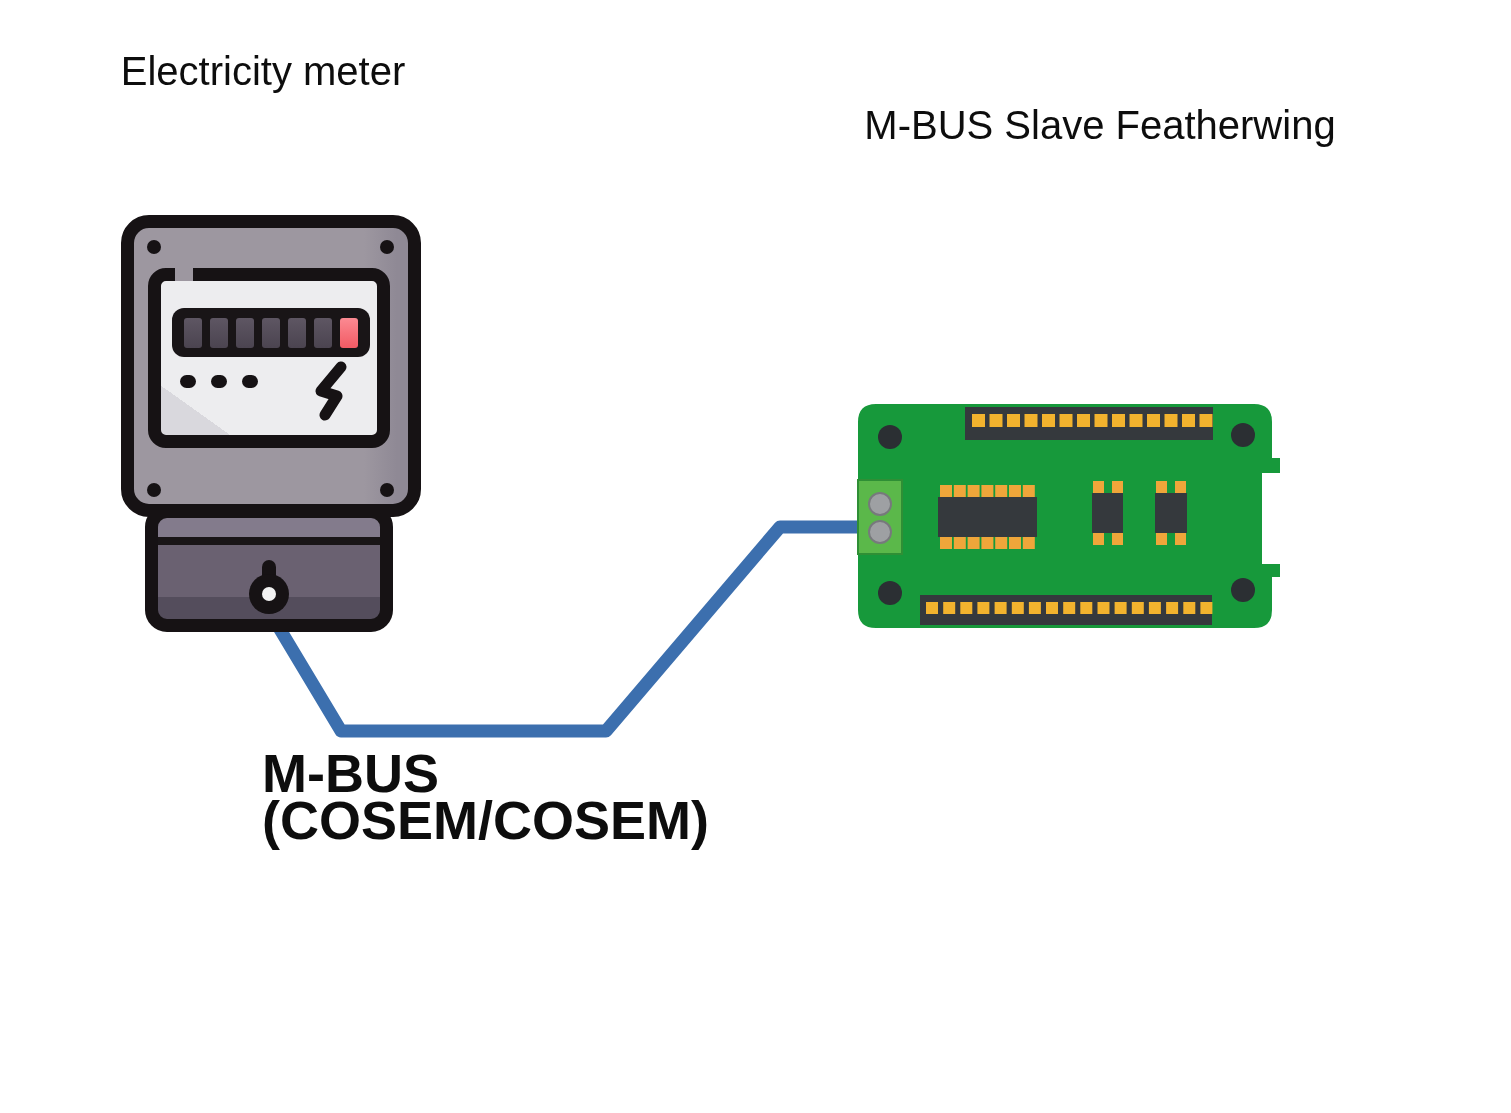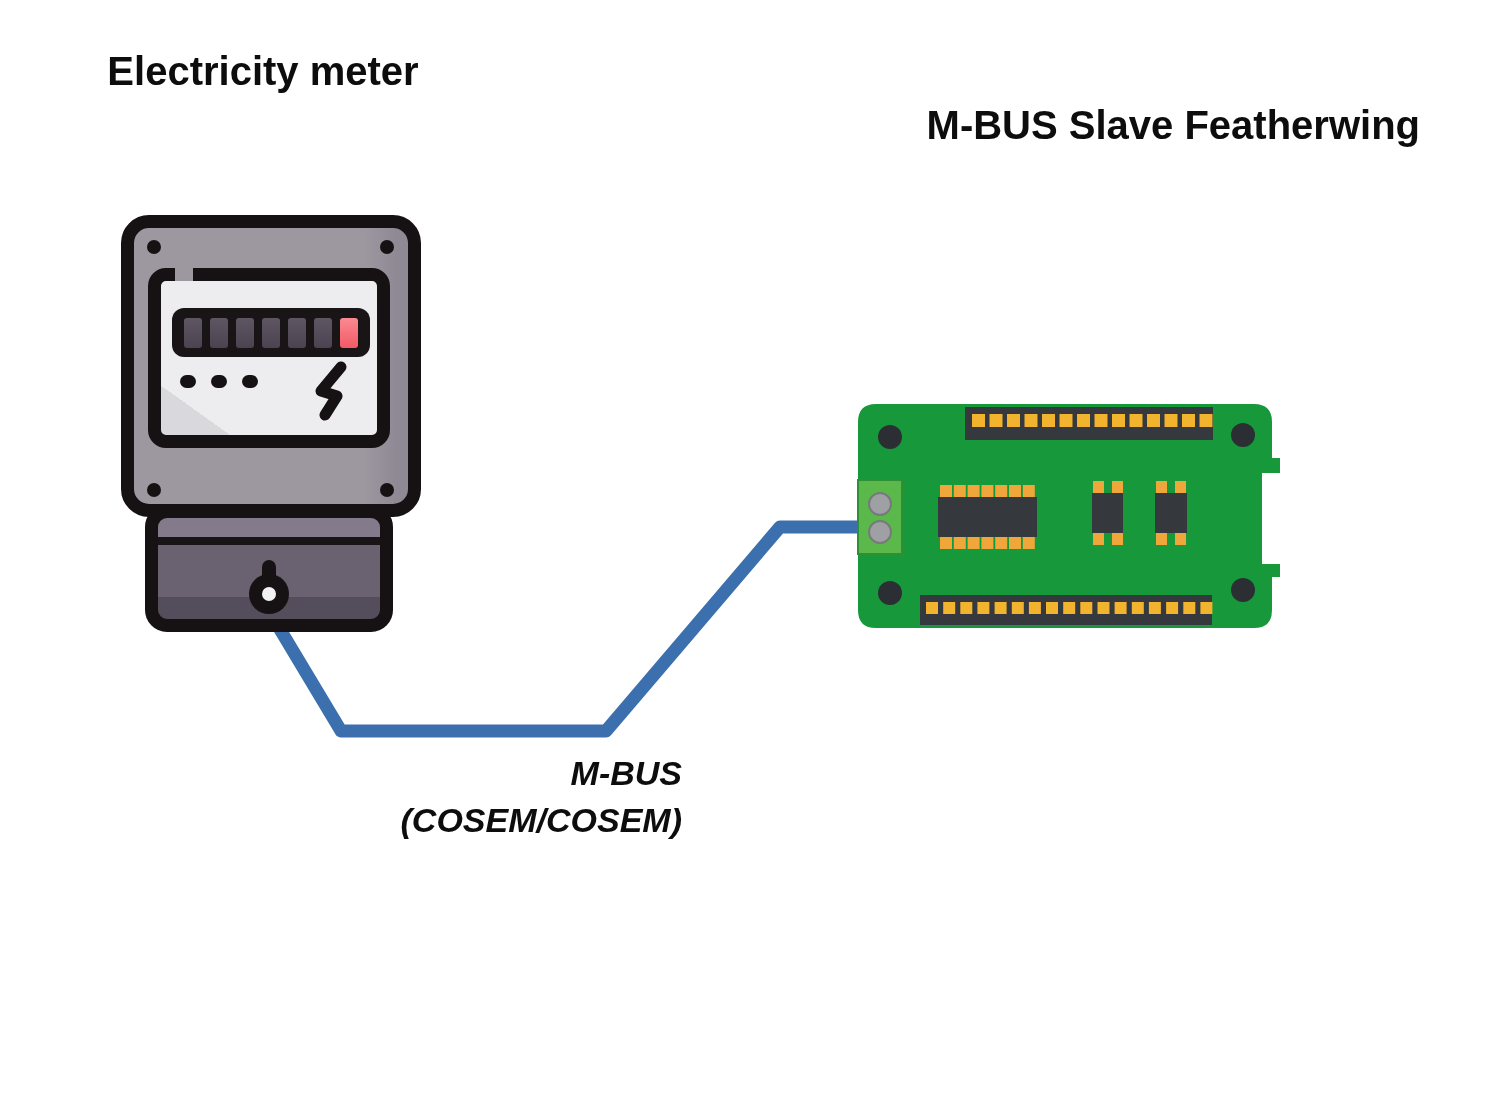--- a/index.html
+++ b/index.html
@@ -1,24 +1,24 @@
 <!DOCTYPE html>
 <html style="--background: #ffffff; --text: #0d0d0d; --outline: #161214; --wire-blue: #3C6FAE; --meter-body-gray: #9D97A0; --meter-body-shade: #8F8995; --panel-white: #EDEDEF; --panel-shade: #D9D8DD; --digit-strip-black: #191517; --digit-gray-top: #5E5663; --digit-gray-bottom: #4B4450; --digit-red-top: #FB8A92; --digit-red-bottom: #F25A64; --bottom-band-light: #837B8C; --bottom-mid: #6A6171; --bottom-band-dark: #544D5C; --keyhole-white: #F2F2F2; --pcb-green: #17993B; --terminal-green: #5BB84A; --terminal-border: #2F8F35; --terminal-screw-gray: #9EA0A3; --terminal-screw-edge: #77797C; --header-dark: #35393D; --pad-yellow: #F2B32E; --pad-orange: #EFA63A; --hole-dark: #2B2F33;"><head>
 <meta charset="utf-8">
 <style>
   html,body{margin:0;padding:0;background:#fff;}
   #canvas{
     position:relative;width:1511px;height:1113px;background:var(--background,#fff);
     font-family:"Liberation Sans","DejaVu Sans",sans-serif;overflow:hidden;
   }
-  .title{position:absolute;text-align:center;font-weight:bold;color:var(--text,#111);}
+  .title{position:absolute;text-align:center;font-weight:normal;color:var(--text,#111);}
   #meter-title{left:48px;top:46px;width:430px;font-size:40px;line-height:51px;}
-  #board-title{left:780px;top:102px;width:640px;font-size:40px;line-height:46px;text-align:right;}
-  #wire-label{position:absolute;left:262px;top:750px;width:420px;text-align:right;
-    font-weight:bold;font-size:34px;line-height:47px;color:var(--text,#111);font-style:italic;}
+  #board-title{left:780px;top:102px;width:640px;font-size:40px;line-height:46px;}
+  #wire-label{position:absolute;left:262px;top:750px;width:420px;text-align:left;
+    font-weight:bold;font-size:54px;line-height:47px;color:var(--text,#111);}
 
   
   #wire-svg{position:absolute;left:0;top:0;width:1511px;height:1113px;}
   .wire{stroke:var(--wire-blue);stroke-width:13;fill:none;stroke-linejoin:round;stroke-linecap:round;}
 
   
   .abs{position:absolute;}
   #meter-bottom{
     left:145px;top:505px;width:248px;height:127px;box-sizing:border-box;
     border:13px solid var(--outline);border-radius:22px;

